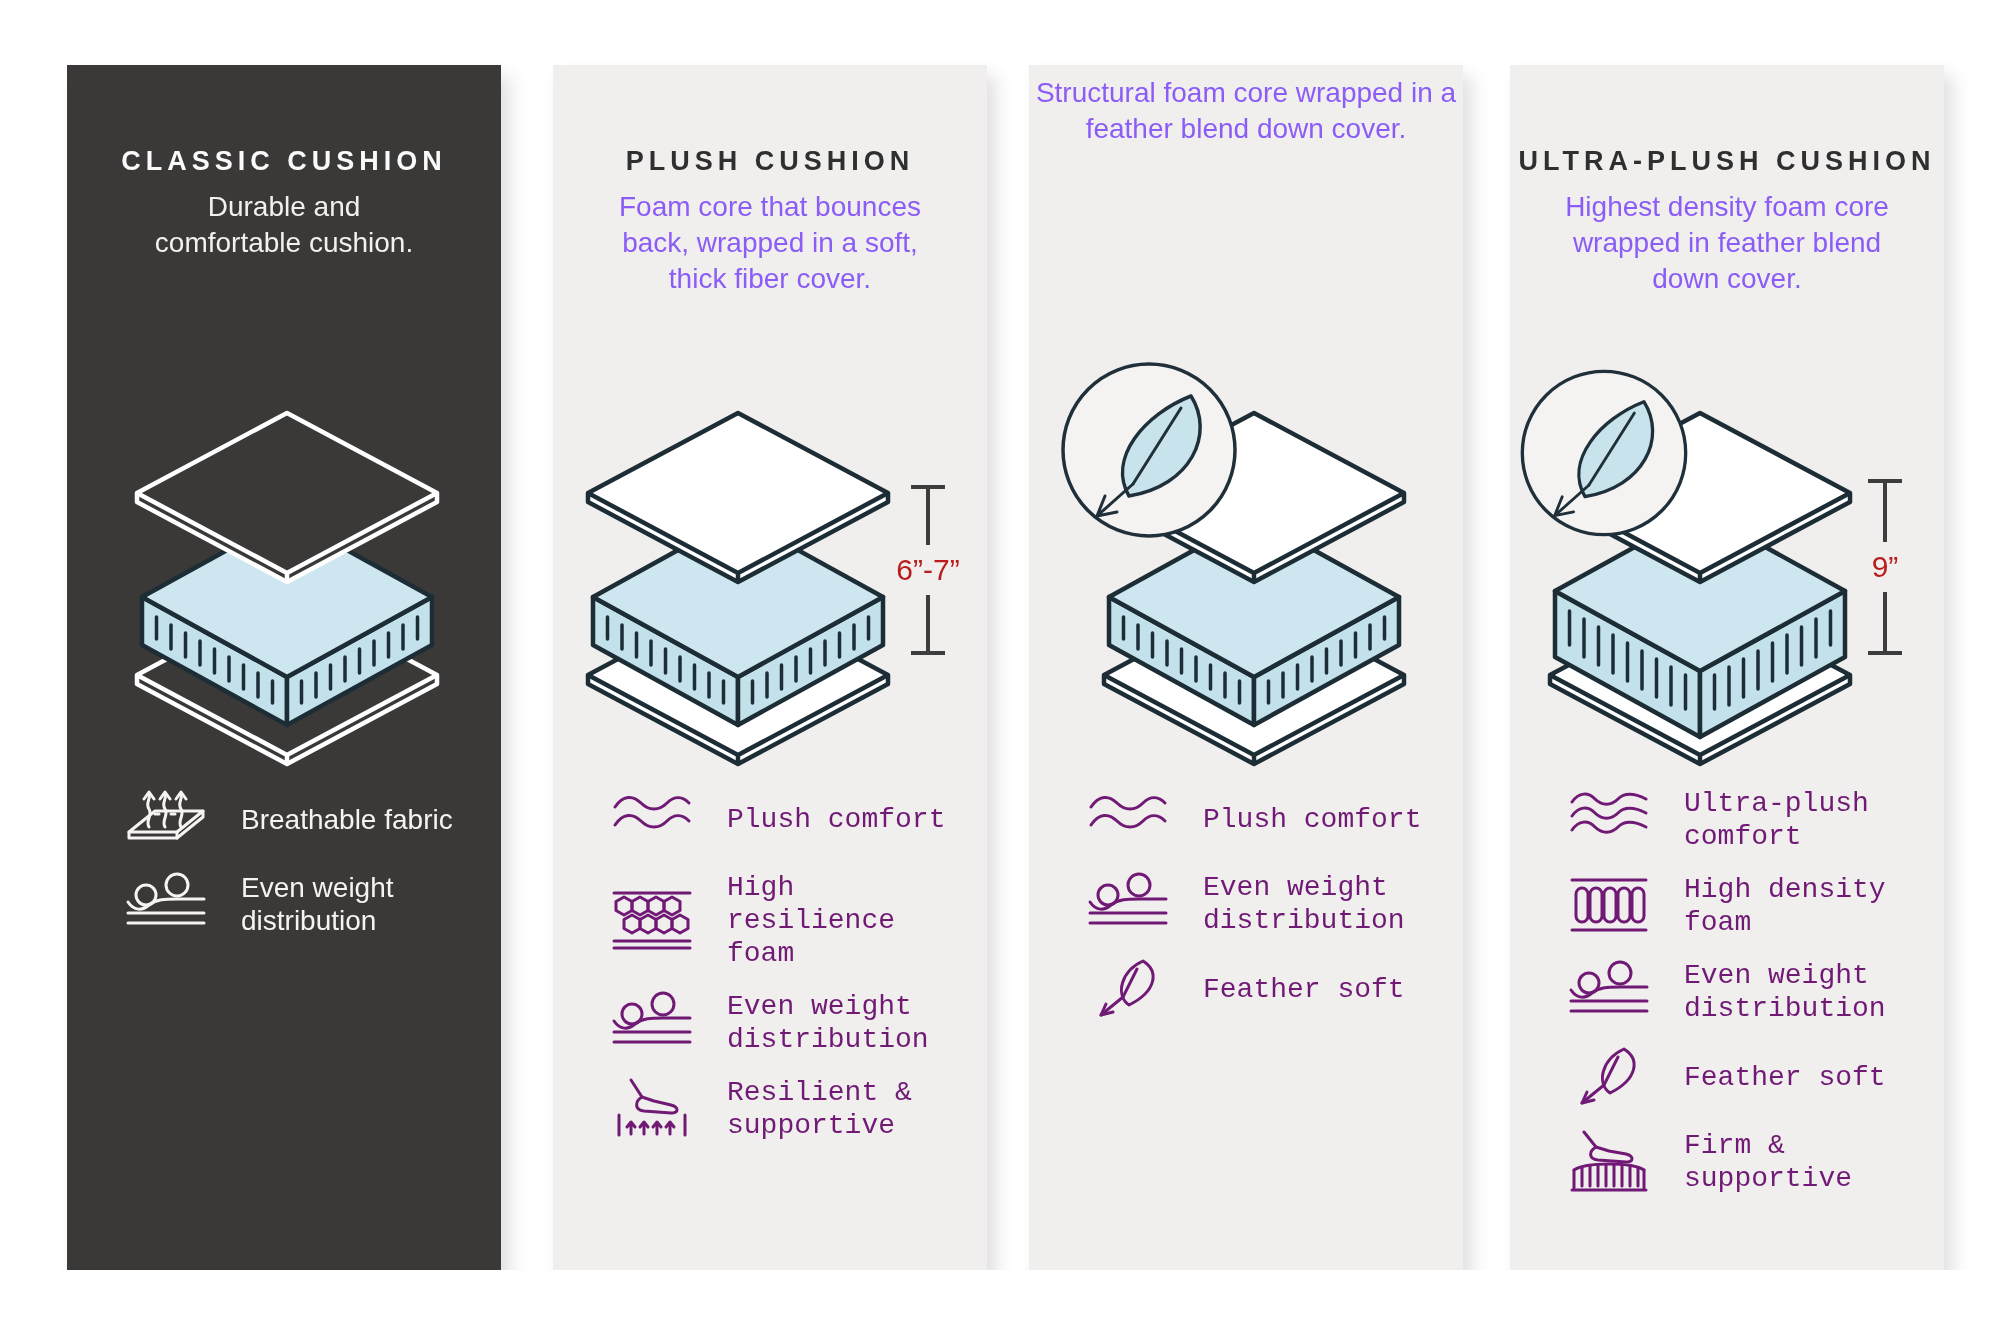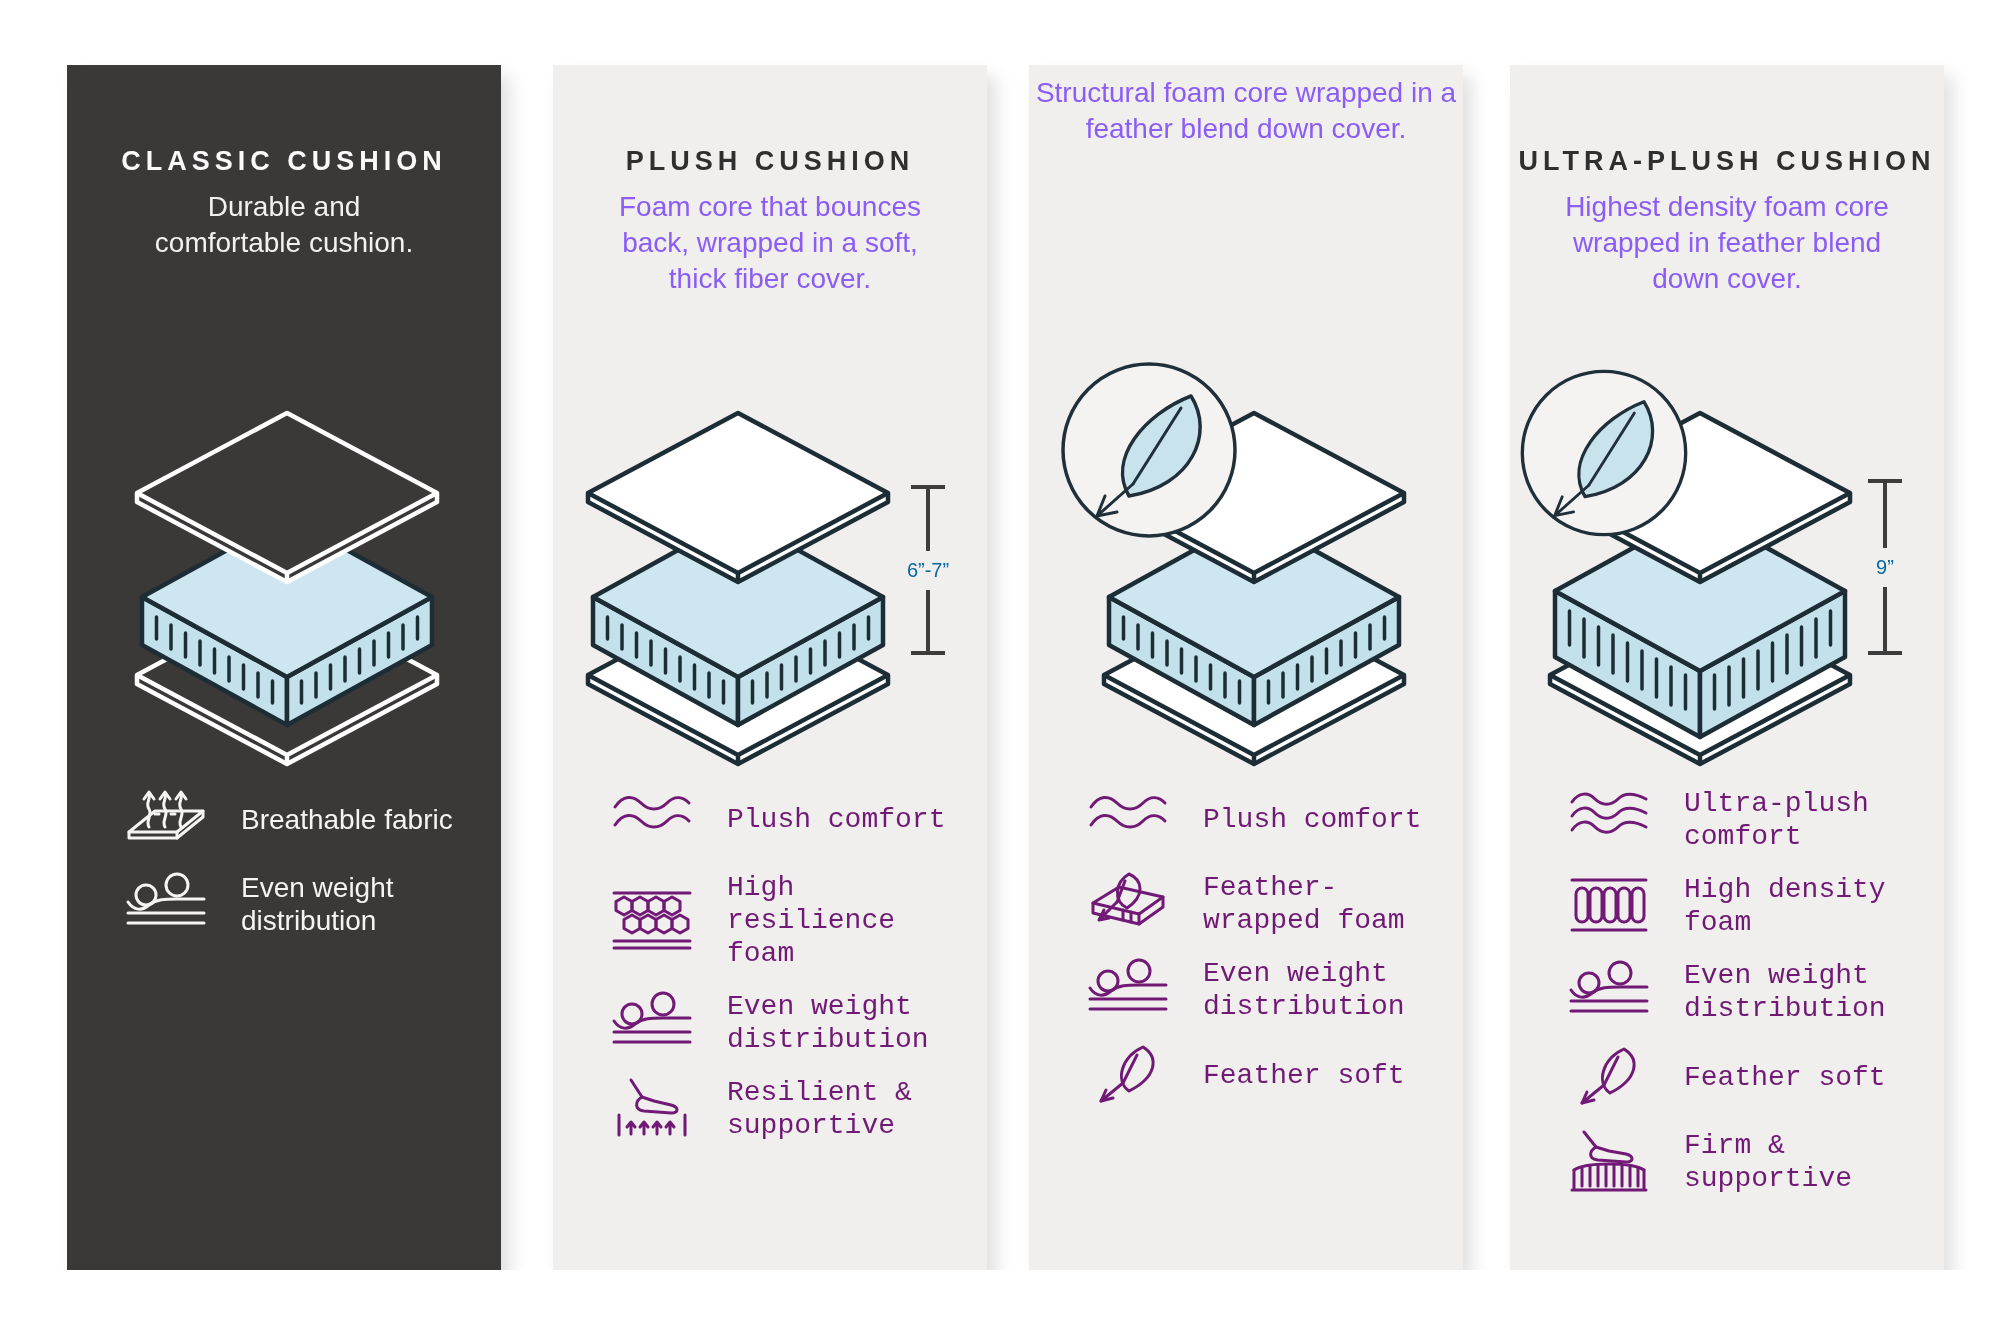--- a/index.html
+++ b/index.html
@@ -51,21 +51,21 @@
   .foam-side  { fill:#c3e1eb; stroke:#1d2d36; stroke-width:4.5; stroke-linejoin:round; }
   .foam-ticks { fill:none; stroke:#1d2d36; stroke-width:3.5; stroke-linecap:round; }
   .badge-circle  { fill:#f4f3f2; stroke:#20303a; stroke-width:3.5; }
   .badge-feather { fill:#c9e3ec; stroke:#20303a; stroke-width:3.5; stroke-linejoin:round; }
   .badge-vein    { fill:none; stroke:#20303a; stroke-width:3; stroke-linecap:round; }
 
   
   .dim { position:absolute; width:46px; display:flex; flex-direction:column; align-items:center; }
   .dim-cap   { width:34px; height:4px; background:#3d3d3d; }
   .dim-seg   { width:4px;  flex:1;     background:#3d3d3d; }
-  .dim-label { font-size:20px; color:#0369a1; padding:8px 0; white-space:nowrap; }
+  .dim-label { font-size:30px; color:#b91c1c; padding:8px 0; white-space:nowrap; }
 
   
   .features { position:absolute; top:722px; left:58px; right:8px; }
   .feature  { display:flex; align-items:center; gap:34px; min-height:62px; margin-bottom:20px; }
   .feature-icon { flex:0 0 82px; height:64px; }
   .feature-icon svg { width:82px; height:64px; display:block;
                       fill:none; stroke:currentColor; stroke-width:3;
                       stroke-linecap:round; stroke-linejoin:round; }
   .panel--dark  .feature { color:#f5f4f3; }
   .panel--light .feature { color:#701a75;font-family:Liberation Mono, monospace; }
@@ -238,34 +238,20 @@
           <svg viewBox="0 0 82 64">
               <path d="M4,20 C12,8 22,8 30,16 C38,24 48,24 56,16 C64,8 72,10 78,16"></path>
               <path d="M4,38 C12,26 22,26 30,34 C38,42 48,42 56,34 C64,26 72,28 78,34"></path>
             </svg>
         </span>
         <span class="feature-label">Plush comfort</span>
       </div>
       <div class="feature">
         <span class="feature-icon">
           <svg viewBox="0 0 82 64">
-            <polygon points="6,31 32,15 76,25 52,42"></polygon>
-            <path d="M6,31 L6,41 L52,52 L52,42"></path>
-            <path d="M52,52 L76,35 L76,25"></path>
-            <path d="M36,38 L36,48 M44,40 L44,50"></path>
-            <path d="M42,2 C56,8 58,24 40,36 C26,29 28,10 42,2 Z"></path>
-            <path d="M38,9 L30,30"></path>
-            <path d="M30,30 L12,48 M12,48 L22,46 M12,48 L17,38"></path>
-          </svg>
-        </span>
-        <span class="feature-label">Feather-wrapped foam</span>
-      </div>
-      <div class="feature">
-        <span class="feature-icon">
-          <svg viewBox="0 0 82 64">
               <circle cx="21" cy="23" r="10"></circle>
               <circle cx="52" cy="13" r="11"></circle>
               <path d="M3,30 C9,39 17,39 24,33 C32,27 40,27 52,27 L79,27"></path>
               <path d="M3,41 L79,41"></path>
               <path d="M3,51 L79,51"></path>
             </svg>
         </span>
         <span class="feature-label">Even weight distribution</span>
       </div>
       <div class="feature">

